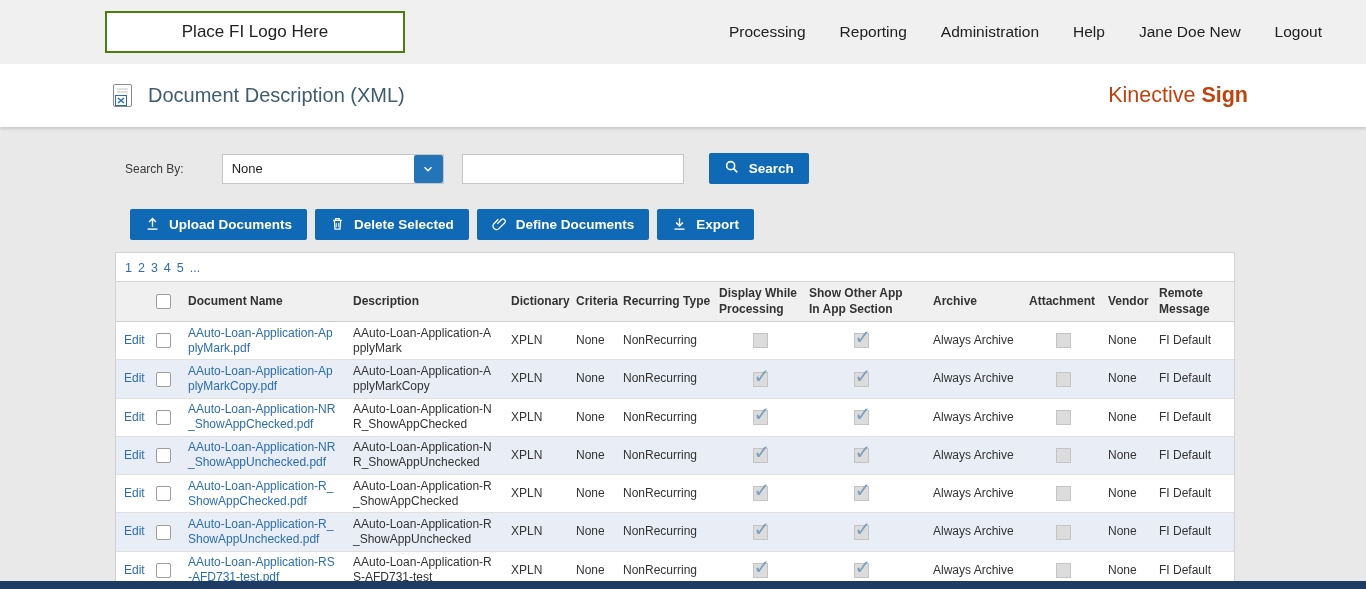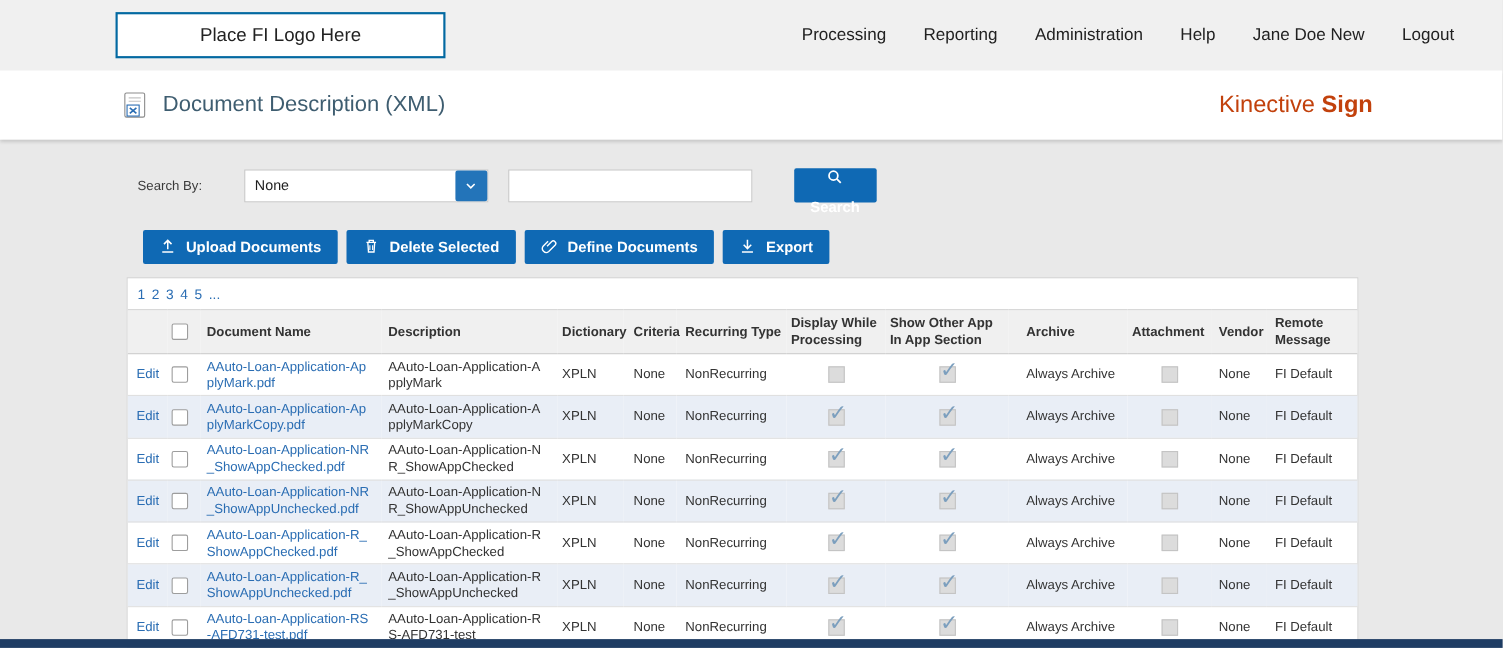--- a/index.html
+++ b/index.html
@@ -1,42 +1,42 @@
 <!DOCTYPE html>
 <html><head>
 <meta charset="utf-8">
 <style>
   * { box-sizing: border-box; margin: 0; padding: 0; }
   html, body { width: 1366px; height: 589px; overflow: hidden; }
   body { font-family: "Liberation Sans", sans-serif; background: #e9e9e9; position: relative; }
 
   
   .topbar { height: 64px; background: #f0f0f0; display: flex; align-items: center; justify-content: space-between; padding: 0 44px 0 105px; }
-  .logo-box { width: 300px; height: 42px; border: 2px solid #0369a1; background: #fff; display: flex; align-items: center; justify-content: center; font-size: 17px; color: #222; }
+  .logo-box { width: 300px; height: 42px; border: 2px solid #4d7c0f; background: #fff; display: flex; align-items: center; justify-content: center; font-size: 17px; color: #222; }
   .topnav { display: flex; gap: 34px; }
   .topnav a { font-size: 15.5px; color: #212121; text-decoration: none; cursor: pointer; white-space: nowrap; }
 
   
   .pageheader { height: 63px; background: #fff; display: flex; align-items: center; padding: 0 118px 0 110px; box-shadow: 0 2px 3px rgba(0,0,0,.14); position: relative; z-index: 2; }
   .doc-icon svg { display: block; }
   .page-title { font-size: 20px; font-weight: 400; color: #3e5d70; margin-left: 13px; }
   .brand { margin-left: auto; font-size: 21.5px; color: #c2410c; display: flex; gap: 6px; }
   .brand b { font-weight: 700; }
 
   
   .main { padding-top: 26px; }
   .search-row { display: flex; align-items: center; margin-left: 125px; }
   .search-label { font-size: 12px; color: #3a3a3a; margin-right: 38px; }
   .select { width: 222px; height: 30px; background: #fff; border: 1px solid #c6c6c6; display: flex; align-items: center; cursor: pointer; }
   .select-value { flex: 1; font-size: 13px; color: #1e1e1e; padding-left: 9px; }
   .select-btn { width: 29px; height: 28px; background: #2374b9; border-radius: 2px; display: flex; align-items: center; justify-content: center; flex: none; }
   .search-input { margin-left: 18px; width: 222px; height: 30px; border: 1px solid #c6c6c6; background: #fff; padding: 0 8px; font-size: 13px; font-family: inherit; }
   .btn { background: #0f69b4; color: #fff; border: none; height: 31px; display: inline-flex; align-items: center; gap: 9px; padding: 0 15px; font-family: inherit; font-size: 13.5px; font-weight: 700; border-radius: 2px; cursor: pointer; white-space: nowrap; }
   .btn svg { flex: none; }
-  .search-btn { margin-left: 38px; flex-direction: column; }
+  .search-btn { margin-left: 25px; }
   .toolbar { display: flex; gap: 8px; margin: 25px 0 0 130px; }
 
   
   .panel { margin: 12px 0 0 115px; width: 1120px; height: 337px; background: #fff; border: 1px solid #d2d2d2; overflow: hidden; }
   .pagination { display: flex; gap: 6px; padding: 8px 10px 6px 9px; font-size: 12.5px; }
   .pagination a { color: #2a6db3; text-decoration: none; cursor: pointer; }
   table { border-collapse: collapse; width: 100%; table-layout: fixed; font-size: 12px; color: #333; }
   thead th { background: #f0f0f0; border-top: 1px solid #d4d4d4; border-bottom: 1px solid #cfcfcf; font-weight: 700; text-align: left; padding: 4px; line-height: 1.3; vertical-align: middle; white-space: nowrap; }
   thead th.wraphdr { white-space: normal; }
   tbody td { border-bottom: 1px solid #e0e0e0; padding: 3.5px 4px; line-height: 1.26; vertical-align: middle; }

